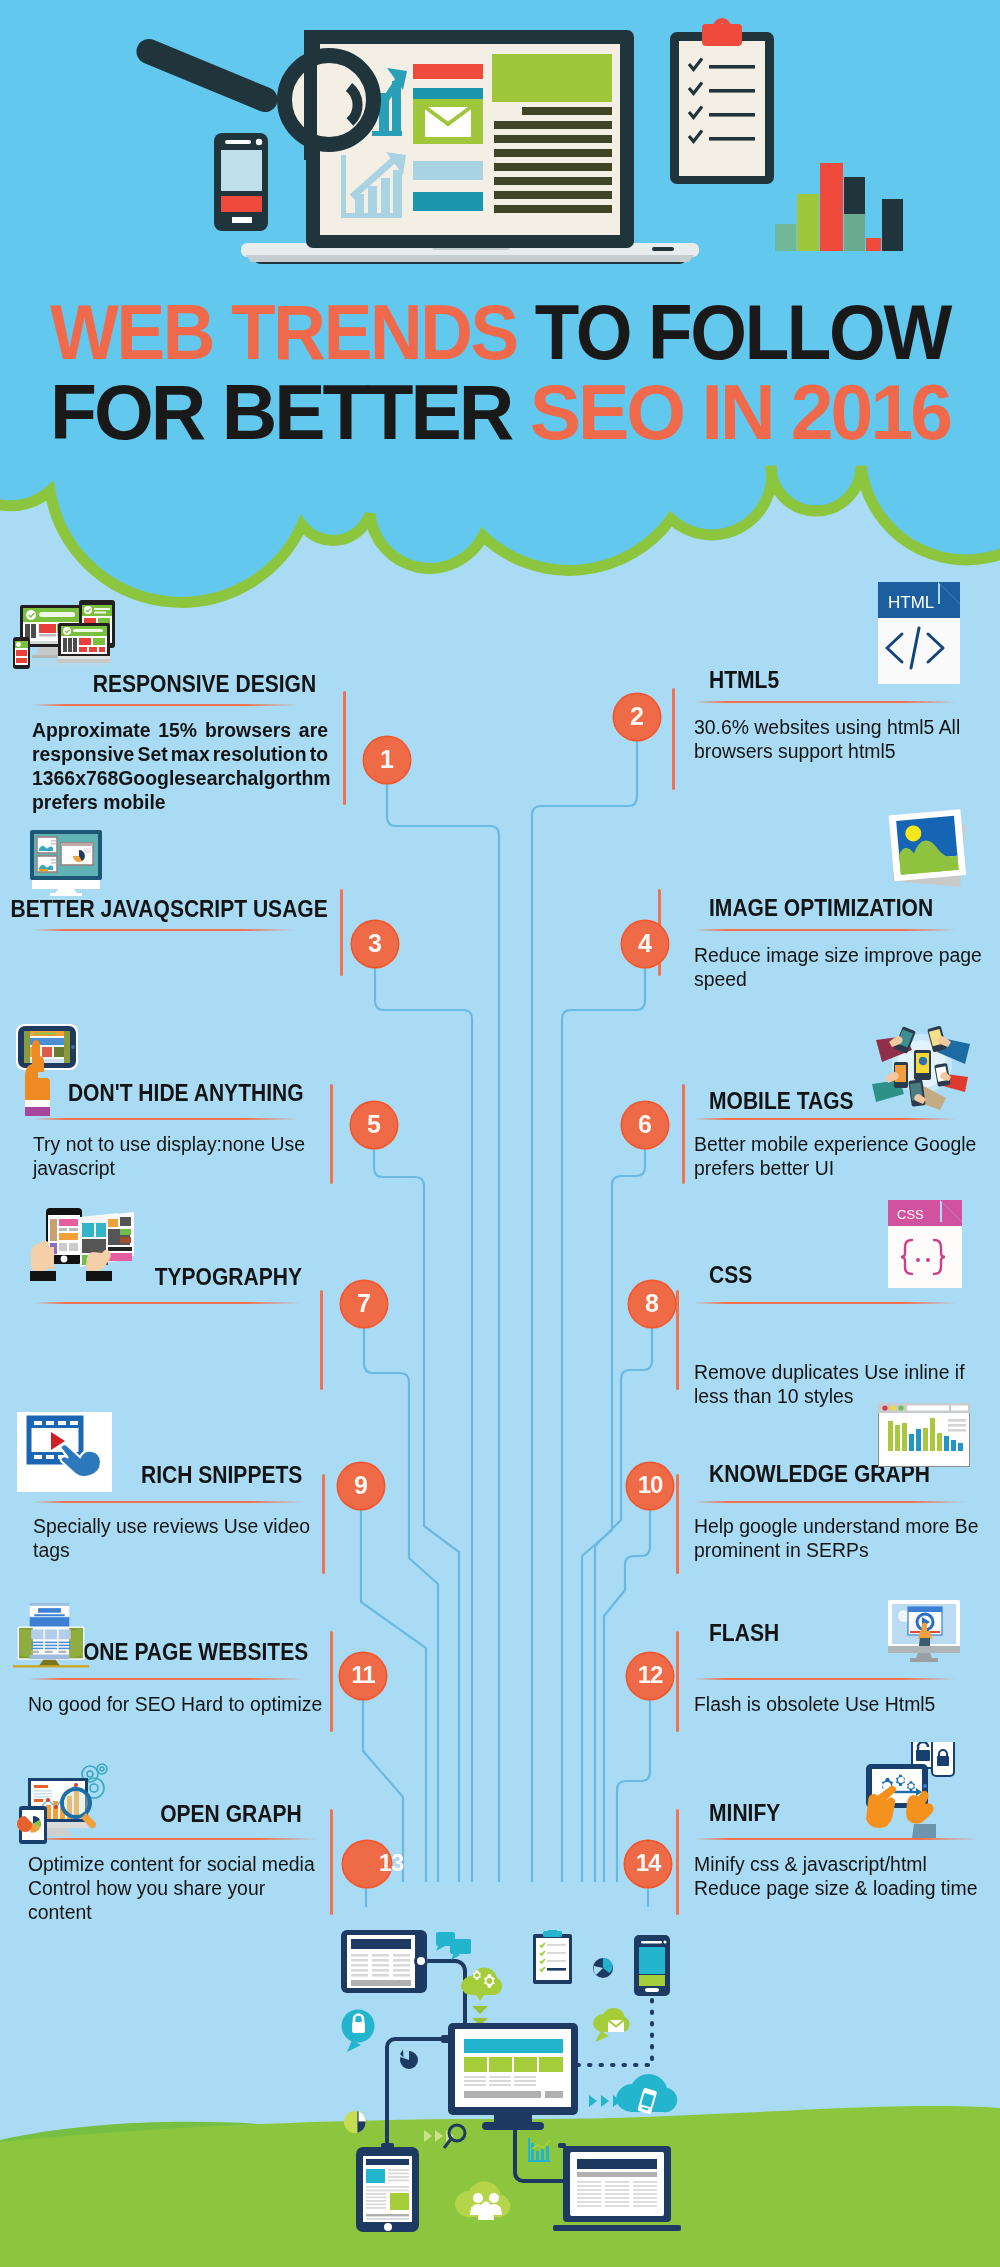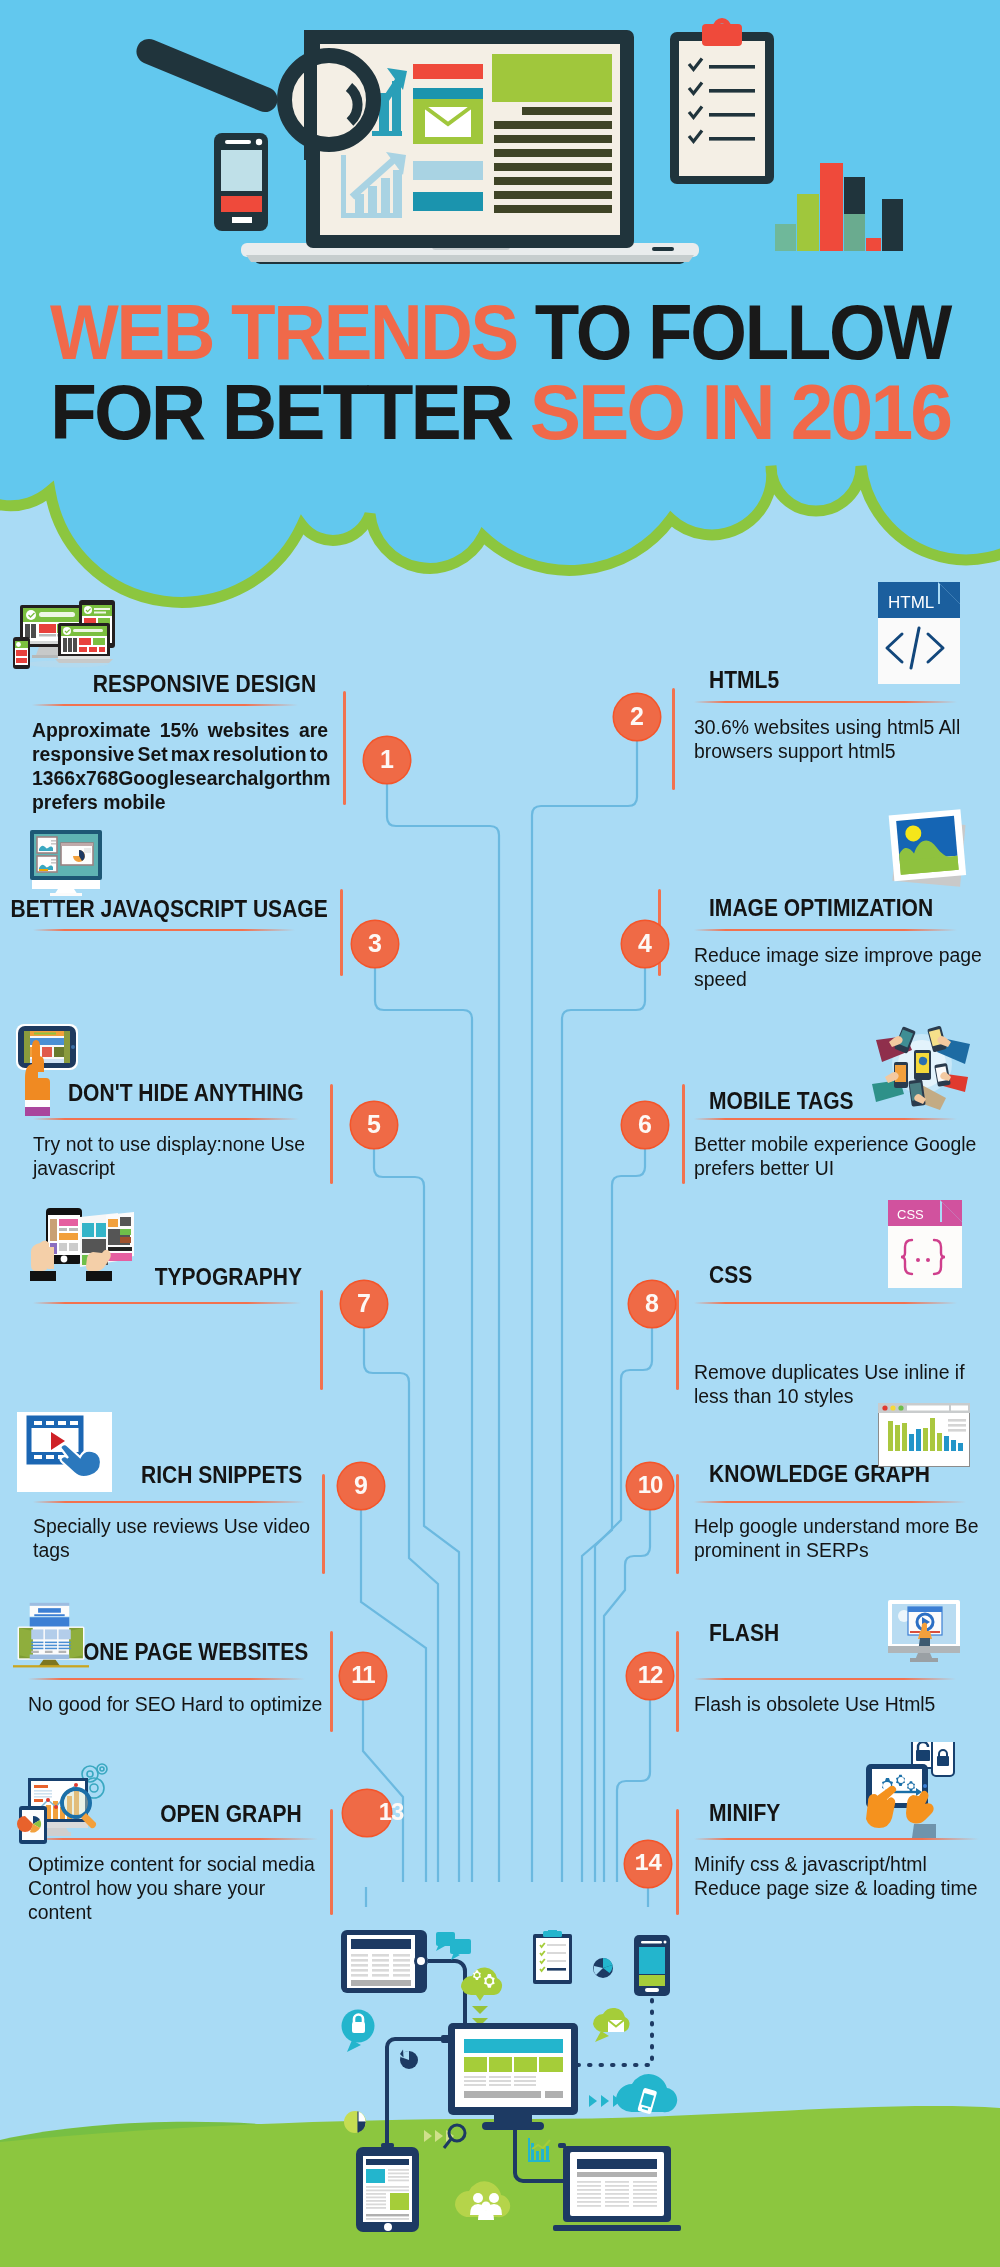--- a/index.html
+++ b/index.html
@@ -154,21 +154,21 @@
 <path d="M 366 1887 L 366 1907"></path>
 <path d="M 648 1887 L 648 1907"></path>
   </svg>
 
 <div class="hd left" style="right:684px;top:671px;"><span>RESPONSIVE DESIGN</span></div>
 <div class="rule left" style="left:32px;top:704px;width:266px;"></div>
 <div class="item left just" style="left:32px;top:718px;width:296px;font-weight:bold;">
       <div class="bl">
         <span>Approximate</span>
         <span>15%</span>
-        <span>websites</span>
+        <span>browsers</span>
         <span>are</span>
       </div>
       <div class="bl">
         <span>responsive</span>
         <span>Set</span>
         <span>max</span>
         <span>resolution</span>
         <span>to</span>
       </div>
       <div class="bl">
@@ -260,29 +260,29 @@
 <div class="bar" style="left:676px;top:1631px;height:101px;"></div>
 <div class="num n2d" style="left:627px;top:1653px;">12</div>
 <div class="hd left" style="right:698px;top:1801px;"><span>OPEN GRAPH</span></div>
 <div class="rule left" style="left:28px;top:1838px;width:290px;"></div>
 <div class="item left" style="left:28px;top:1852px;width:290px;">
       <div class="bl">Optimize content for social media</div>
       <div class="bl">Control how you share your</div>
       <div class="bl">content</div>
     </div>
 <div class="bar" style="left:330px;top:1809px;height:106px;"></div>
-<div class="num n2d" style="left:343px;top:1790px;padding-left:48px;">13</div>
+<div class="num n2d" style="left:343px;top:1841px;padding-left:48px;">13</div>
 <div class="hd right" style="left:709px;top:1800px;"><span>MINIFY</span></div>
 <div class="rule right" style="left:694px;top:1838px;width:285px;"></div>
 <div class="item right" style="left:694px;top:1852px;width:285px;">
       <div class="bl">Minify css &amp; javascript/html</div>
       <div class="bl">Reduce page size &amp; loading time</div>
     </div>
 <div class="bar" style="left:676px;top:1809px;height:106px;"></div>
-<div class="num n2d" style="left:625px;top:1841px;font-family:Liberation Mono, monospace;">14</div>
+<div class="num n2d" style="left:625px;top:1841px;">14</div>
 
 <svg class="ico" style="left:12px;top:600px;width:112px;height:72px;" viewBox="0 0 112 72">
 <rect x="20" y="35" width="60" height="6" rx="1" fill="#c9cbcb"></rect>
 <rect x="22" y="41" width="56" height="5" fill="#b7b9b9"></rect>
 <ellipse cx="55" cy="64" rx="42" ry="3.5" fill="#bcd9ea" opacity="0.55"></ellipse>
 
 <rect x="8" y="5" width="62" height="42" rx="2" fill="#231f20"></rect>
 <rect x="11" y="8" width="56" height="33" fill="#ffffff"></rect>
 <rect x="11" y="8" width="56" height="14" fill="#7bbf3f"></rect>
 <circle cx="19" cy="15" r="5" fill="#ffffff"></circle>

